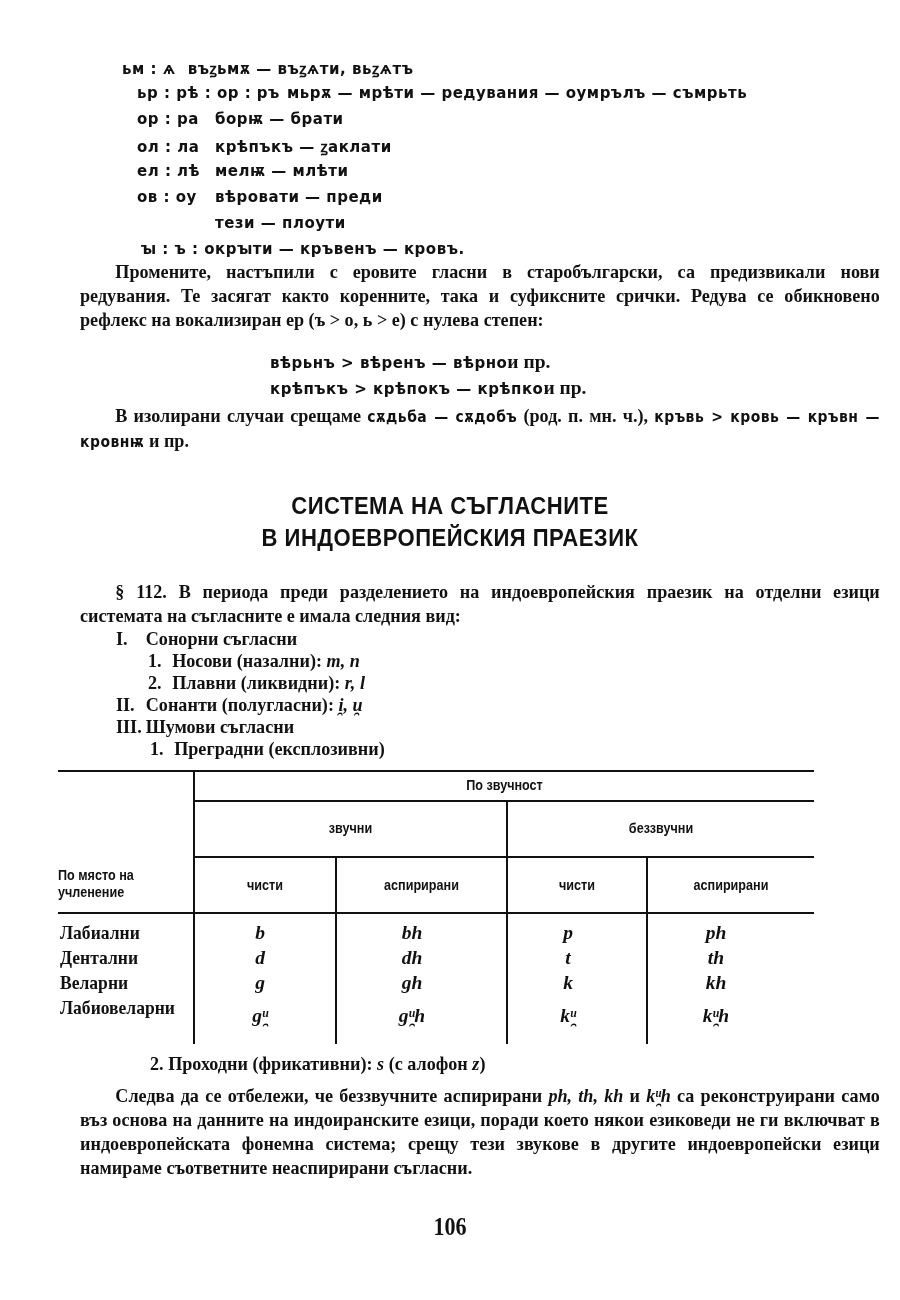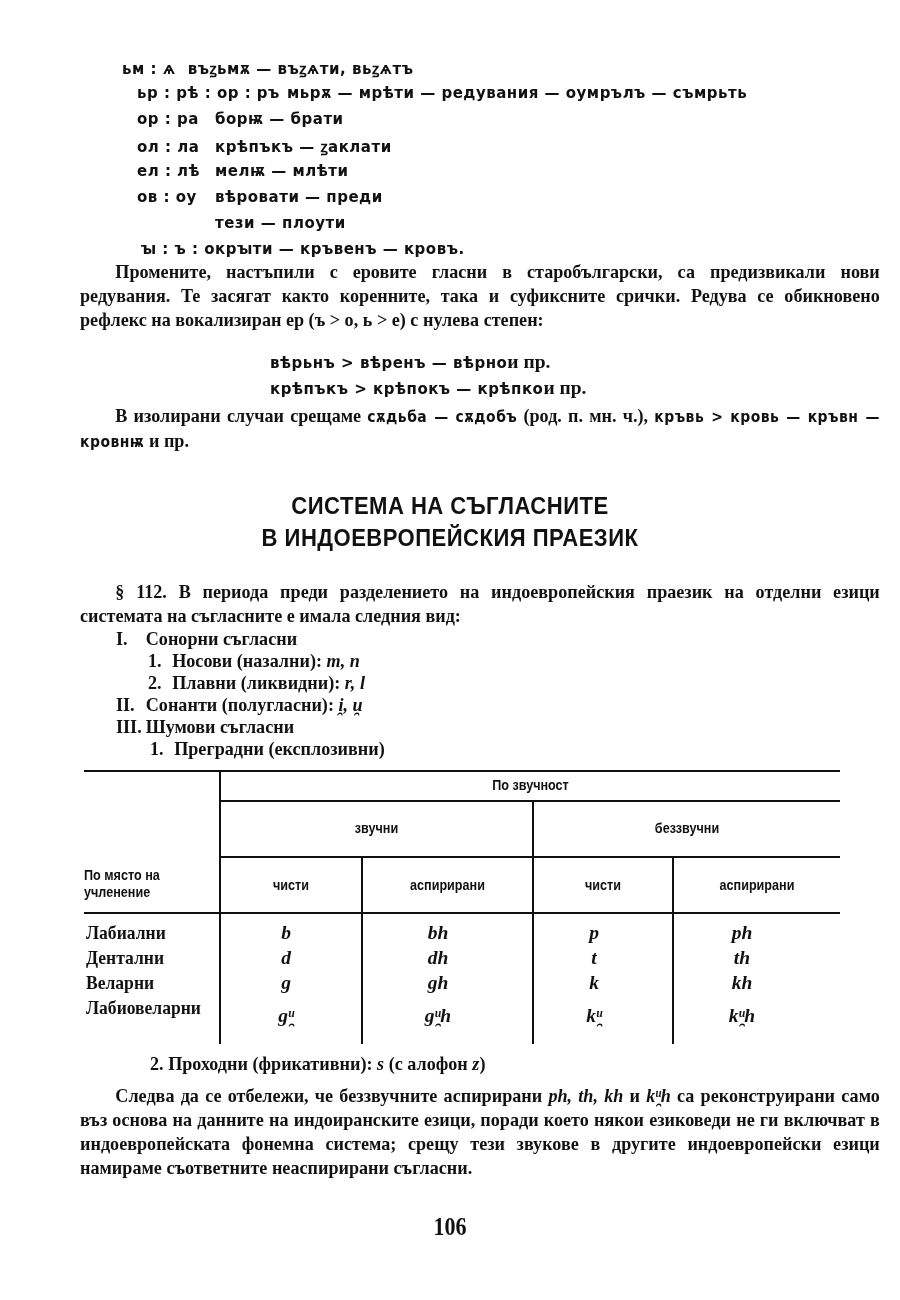--- a/index.html
+++ b/index.html
@@ -8,21 +8,21 @@
   .ocs { font-family: "DejaVu Sans", sans-serif; font-weight: bold; font-size: 15px; letter-spacing: 0.5px; }
   .line { position: absolute; white-space: nowrap; }
   .alt-key { display: inline-block; width: 78px; }
   .body-text { font-family: "Liberation Serif", serif; font-size: 19.5px; font-weight: bold; line-height: 24px; transform: scaleX(0.93); transform-origin: left top; }
   .para { position: absolute; left: 80px; width: 800px; text-align: justify; }
   .indent { text-indent: 38px; }
   .heading { position: absolute; left: 0; width: 900px; text-align: center; font-family: "Liberation Sans", sans-serif;
              font-weight: bold; font-size: 24px; line-height: 32px; letter-spacing: 0.5px; transform: scaleX(0.92); }
   i.it { font-style: italic; }
   
-  .tbl { position: absolute; left: 84px; top: 770px; width: 756px; height: 275px; }
+  .tbl { position: absolute; left: 58px; top: 770px; width: 756px; height: 275px; }
   .hr { position: absolute; height: 0; border-top: 2px solid #111; }
   .vr { position: absolute; width: 0; border-left: 2px solid #111; }
   .th { position: absolute; font-family: "Liberation Sans", sans-serif; font-weight: bold; font-size: 14px; text-align: center; transform: scaleX(0.9); }
   .rowlabel { position: absolute; left: 2px; font-family: "Liberation Serif", serif; font-weight: bold; font-size: 19.5px; transform: scaleX(0.9); transform-origin: left; white-space: nowrap; }
   .cell { position: absolute; font-family: "Liberation Serif", serif; font-weight: bold; font-style: italic; font-size: 19.5px; text-align: center; }
   .pageno { position: absolute; left: 0; width: 900px; top: 1212px; text-align: center; font-family: "Liberation Serif", serif; font-weight: bold; font-size: 26px; transform: scaleX(0.85); }
 </style>
 </head>
 <body>
 

